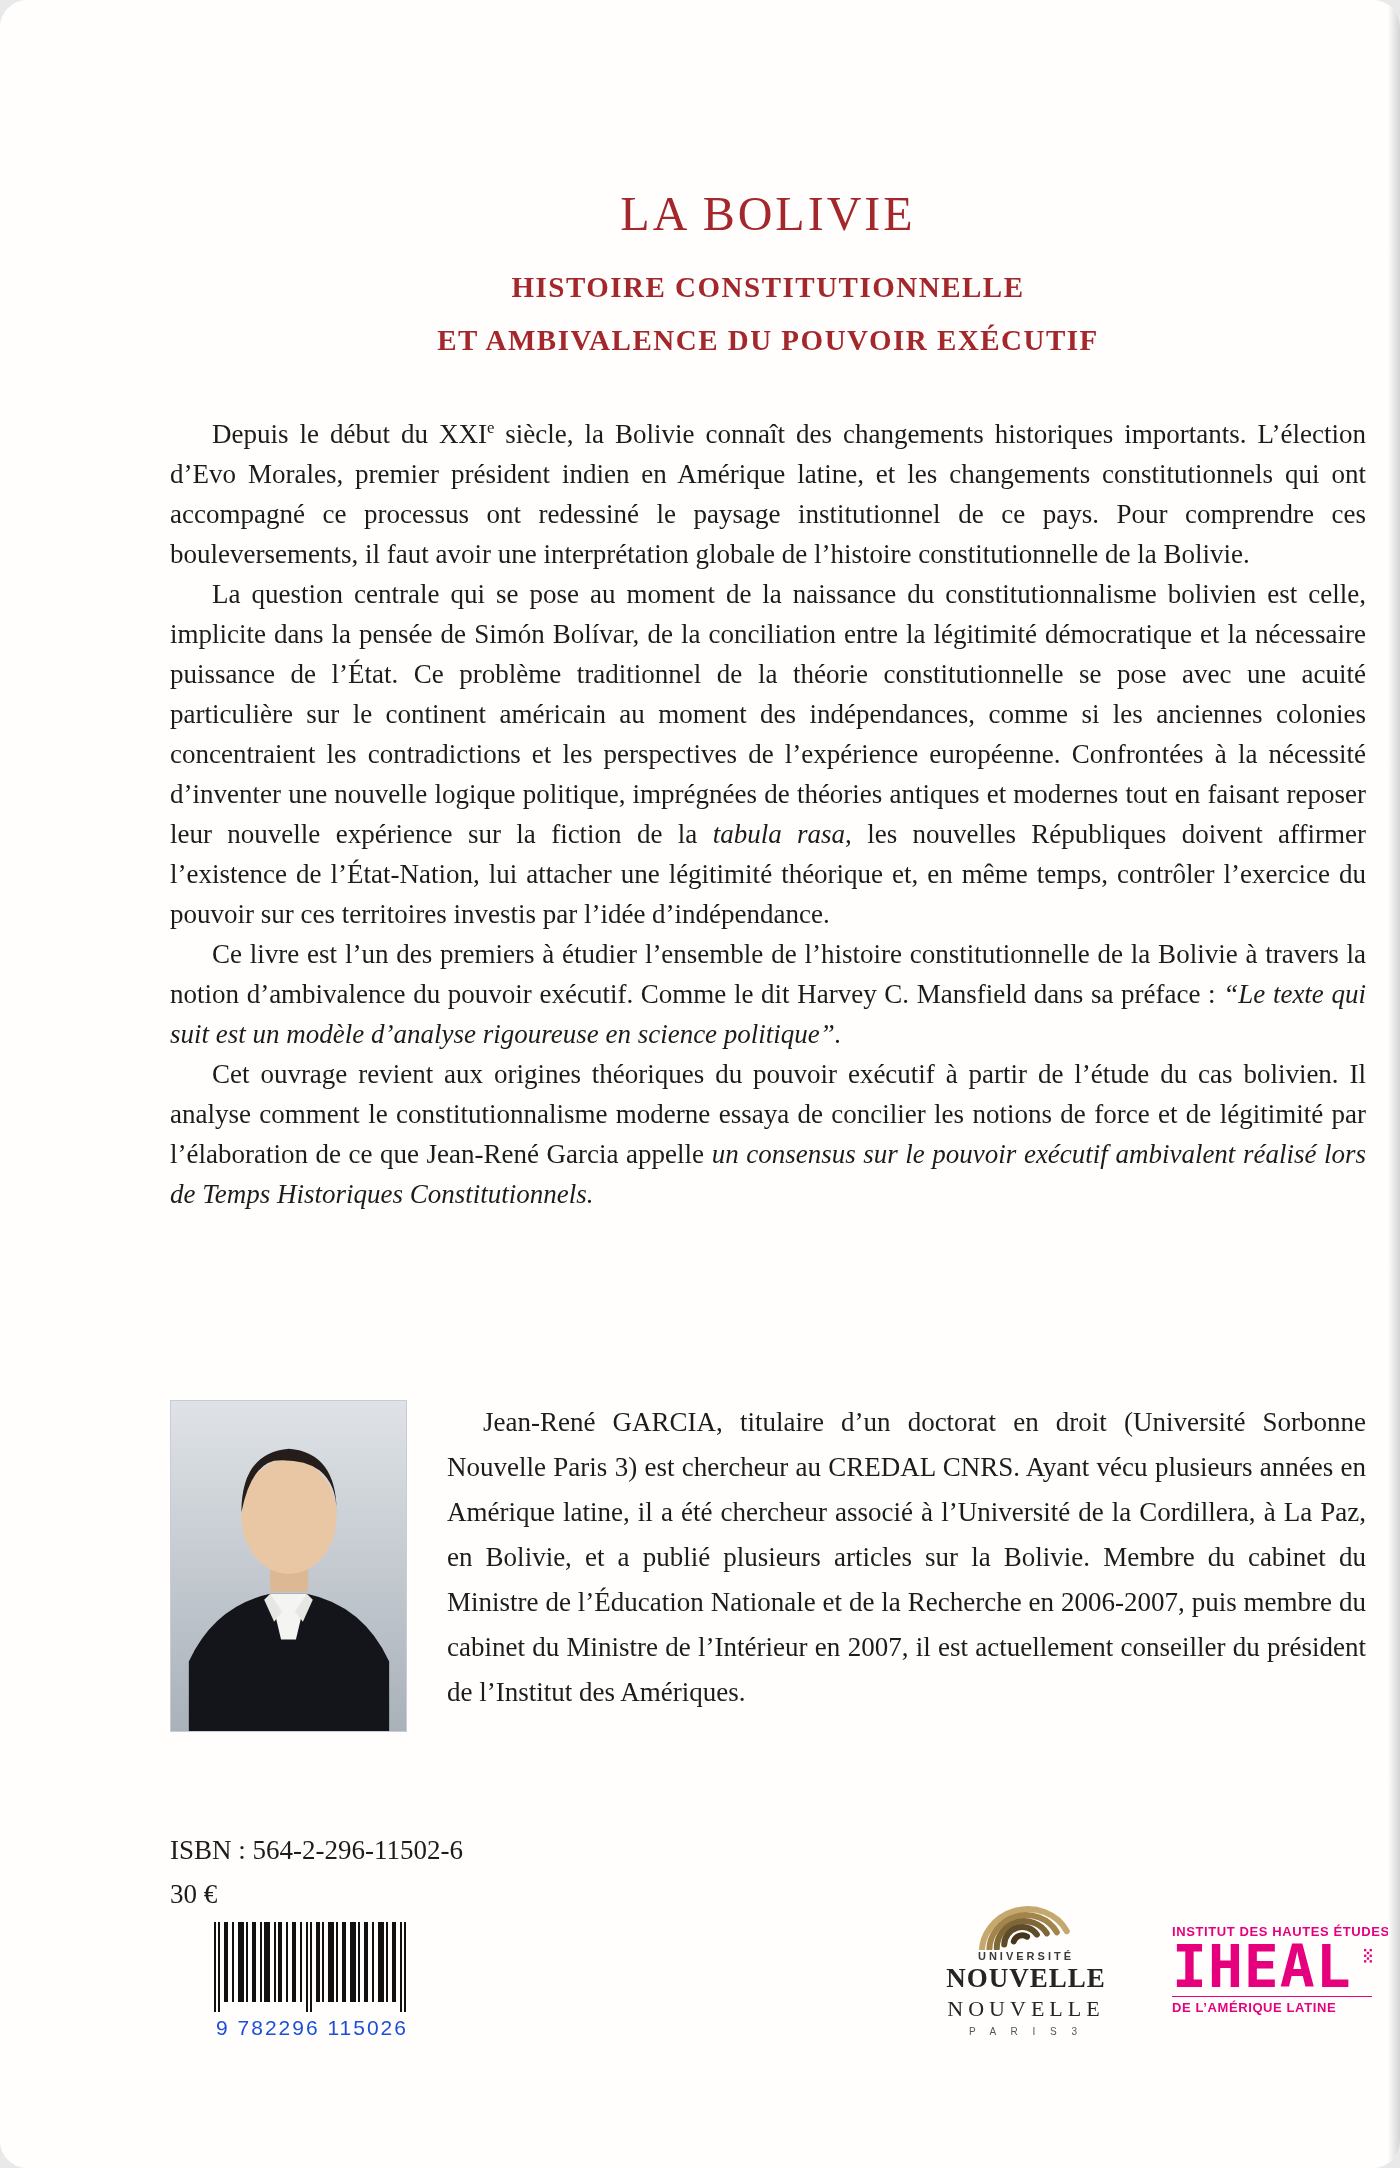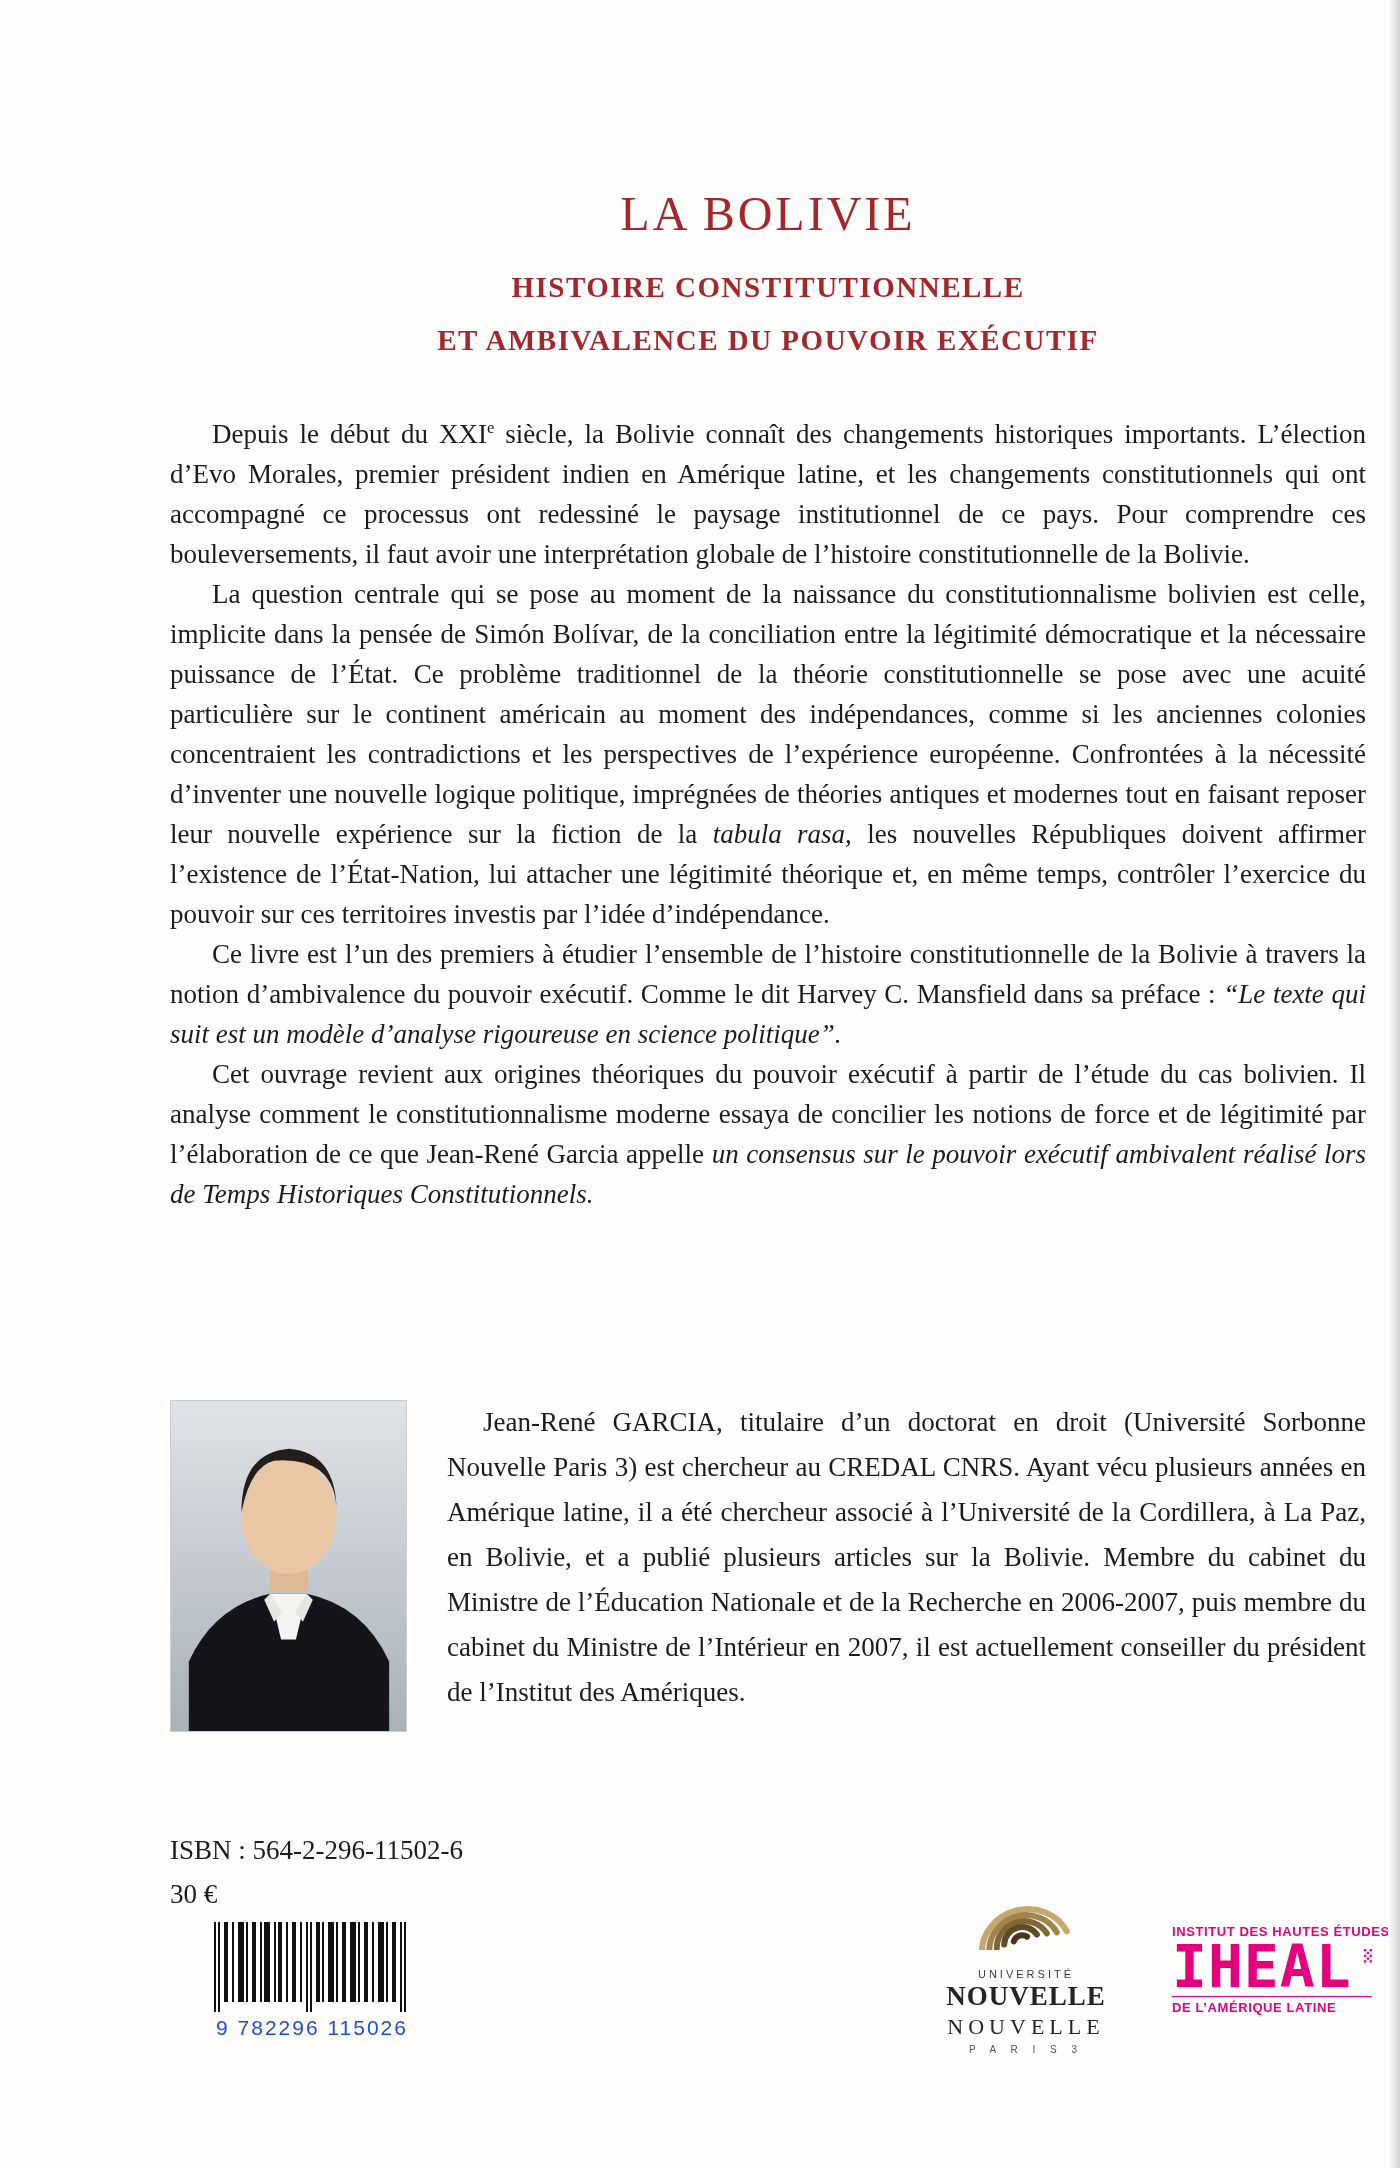--- a/index.html
+++ b/index.html
@@ -1,19 +1,19 @@
 <!DOCTYPE html>
 <html style="--title_red: #a3272b; --credal_blue: #27348b; --iheal_magenta: #e6007e; --sorbonne_tan: #b3955c;"><head>
 <meta charset="utf-8">
 <style>
   html,body { margin:0; padding:0; background:#e9e9e9; }
   .page {
     position:relative; width:1400px; height:2168px; margin:0 auto;
     background:#fffefd; overflow:hidden;
-    font-family:"Liberation Serif", serif; color:#1d1c1a;
+    font-family:"Liberation Serif", serif; color:#1d1c1a;border-radius:27px;
   }
   .scan-edge {
     position:absolute; right:0; top:0; width:12px; height:100%;
     background:linear-gradient(to left,#d3d3d3,#fffefd); 
   }
 
   
   .header { position:absolute; left:170px; top:186px; width:1196px; text-align:center; color:var(--title_red,#a3272b); }
   .title { margin:0; font-size:48px; font-weight:400; letter-spacing:3px; }
   .subtitle { margin:30px 0 0 0; font-size:29px; font-weight:700; letter-spacing:1.5px; }
@@ -43,21 +43,21 @@
   .barcode-number { margin-top:2px; font-family:Liberation Sans, sans-serif; font-size:21px; letter-spacing:2px; color:#1d4ed8; }
 
   
   .credal { position:absolute; left:706px; top:1922px; display:flex; align-items:center; gap:8px; }
   .credal svg { display:block; width:96px; height:102px; }
   .credal-label { font-family:"Liberation Sans", sans-serif; font-weight:bold; font-size:31px; color:var(--credal_blue,#27348b); letter-spacing:1px; }
 
   
   .sorbonne { position:absolute; left:938px; top:1888px; width:176px; text-align:center; color:#242424; }
   .sorbonne svg { display:block; margin:0 auto; width:126px; height:62px; }
-  .sorbonne .univ   { font-family:"Liberation Sans", sans-serif; font-size:11px; letter-spacing:3px; margin-top:18px; color:#3a3a3a; }
+  .sorbonne .univ   { font-family:"Liberation Sans", sans-serif; font-size:11px; letter-spacing:3px; margin-top:0; color:#3a3a3a;font-weight:bold; }
   .sorbonne .sorb   { font-size:27px; font-weight:bold; letter-spacing:1px; margin-top:1px; }
   .sorbonne .nouv   { font-size:22px; letter-spacing:5px; margin-top:2px; }
   .sorbonne .paris  { font-family:"Liberation Sans", sans-serif; font-size:10px; letter-spacing:6px; margin-top:4px; color:#555; }
 
   
   .iheal { position:absolute; left:1172px; top:1924px; width:200px; color:var(--iheal_magenta,#e6007e); font-family:"Liberation Sans", sans-serif; }
   .iheal .small-line { font-size:13px; font-weight:bold; letter-spacing:0.6px; white-space:nowrap; }
   .iheal .big-line { display:flex; align-items:flex-start; gap:12px; margin:2px 0 3px 0; }
   .iheal .big-text { font-family:"DejaVu Sans Mono", monospace; font-weight:bold; font-size:58px; line-height:52px; letter-spacing:1px; }
   .iheal .bottom-line { border-top:1px solid var(--iheal_magenta,#e6007e); padding-top:3px; }

